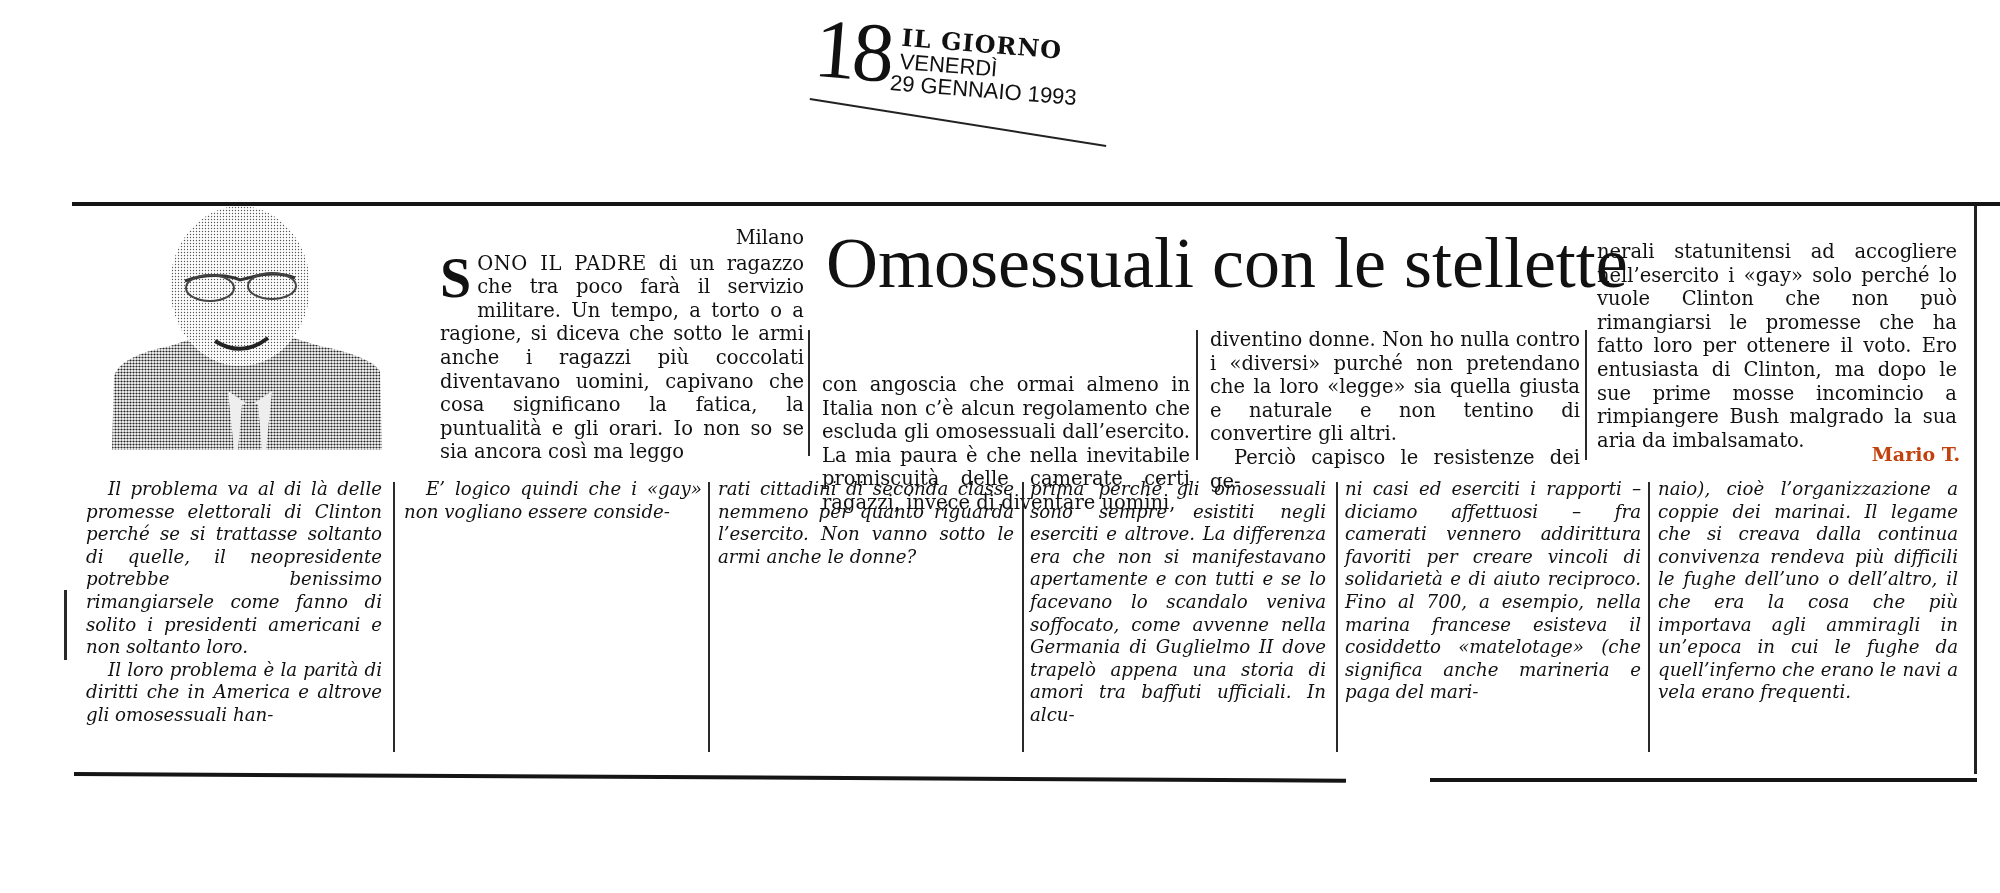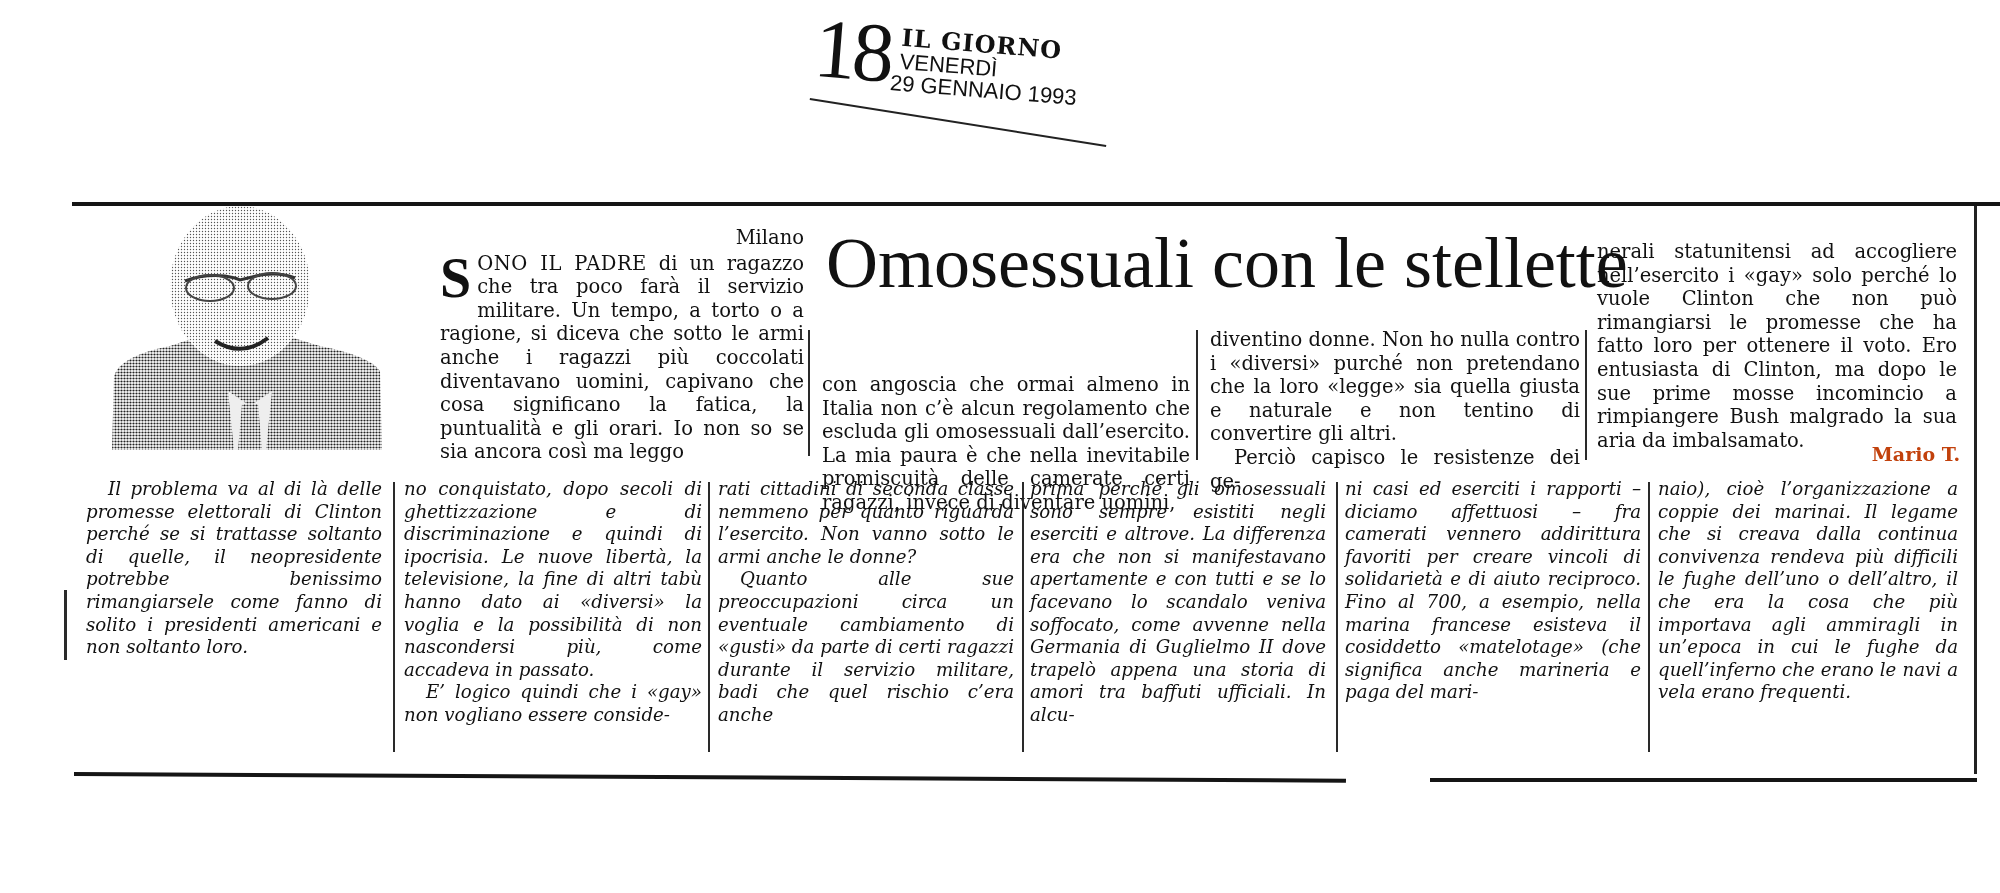--- a/index.html
+++ b/index.html
@@ -165,32 +165,31 @@
 <div class="vsep" style="left:1585px; top:330px; height:130px;"></div>
 
 <div class="abs letter col-d">
   <p>nerali statunitensi ad accogliere nell’esercito i «gay» solo perché lo vuole Clinton che non può rimangiarsi le promesse che ha fatto loro per ottenere il voto. Ero entusiasta di Clinton, ma dopo le sue prime mosse incomincio a rimpiangere Bush malgrado la sua aria da imbalsamato.</p>
 </div>
 
 <div class="abs signature">Mario T.</div>
 
 <div class="abs reply r1">
   <p class="indent">Il problema va al di là delle promesse elettorali di Clinton perché se si trattasse soltanto di quelle, il neopresidente potrebbe benissimo rimangiarsele come fanno di solito i presidenti americani e non soltanto loro.</p>
+  <p class="indent">Il loro problema è la parità di diritti che in America e altrove gli omosessuali han-</p>
 </div>
 <div class="vsep" style="left:393px; top:482px; height:270px;"></div>
 
 <div class="abs reply r2">
-  <p>no conquistato, dopo secoli di ghettizzazione e di discriminazione e quindi di ipocrisia. Le nuove libertà, la televisione, la fine di altri tabù hanno dato ai «diversi» la voglia e la possibilità di non nascondersi più, come accadeva in passato.</p>
   <p class="indent">E’ logico quindi che i «gay» non vogliano essere conside-</p>
 </div>
 <div class="vsep" style="left:708px; top:482px; height:270px;"></div>
 
 <div class="abs reply r3">
   <p>rati cittadini di seconda classe nemmeno per quanto riguarda l’esercito. Non vanno sotto le armi anche le donne?</p>
-  <p class="indent">Quanto alle sue preoccupazioni circa un eventuale cambiamento di «gusti» da parte di certi ragazzi durante il servizio militare, badi che quel rischio c’era anche</p>
 </div>
 <div class="vsep" style="left:1022px; top:482px; height:270px;"></div>
 
 <div class="abs reply r4">
   <p>prima perché gli omosessuali sono sempre esistiti negli eserciti e altrove. La differenza era che non si manifestavano apertamente e con tutti e se lo facevano lo scandalo veniva soffocato, come avvenne nella Germania di Guglielmo II dove trapelò appena una storia di amori tra baffuti ufficiali. In alcu-</p>
 </div>
 <div class="vsep" style="left:1336px; top:482px; height:270px;"></div>
 
 <div class="abs reply r5">
   <p>ni casi ed eserciti i rapporti – diciamo affettuosi – fra camerati vennero addirittura favoriti per creare vincoli di solidarietà e di aiuto reciproco. Fino al 700, a esempio, nella marina francese esisteva il cosiddetto «matelotage» (che significa anche marineria e paga del mari-</p>

